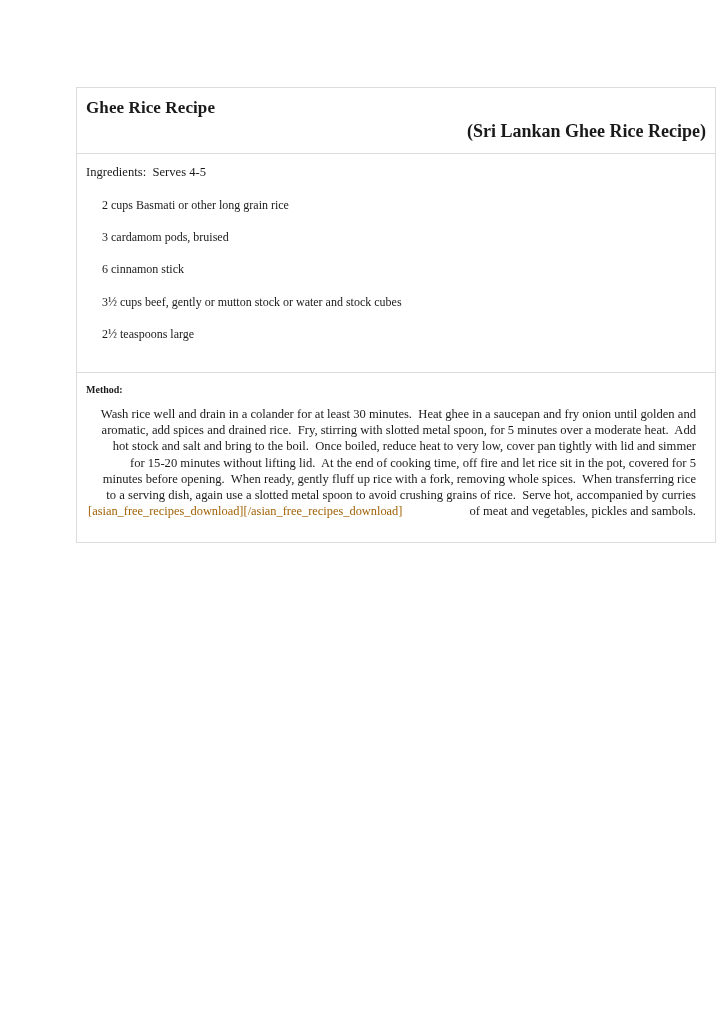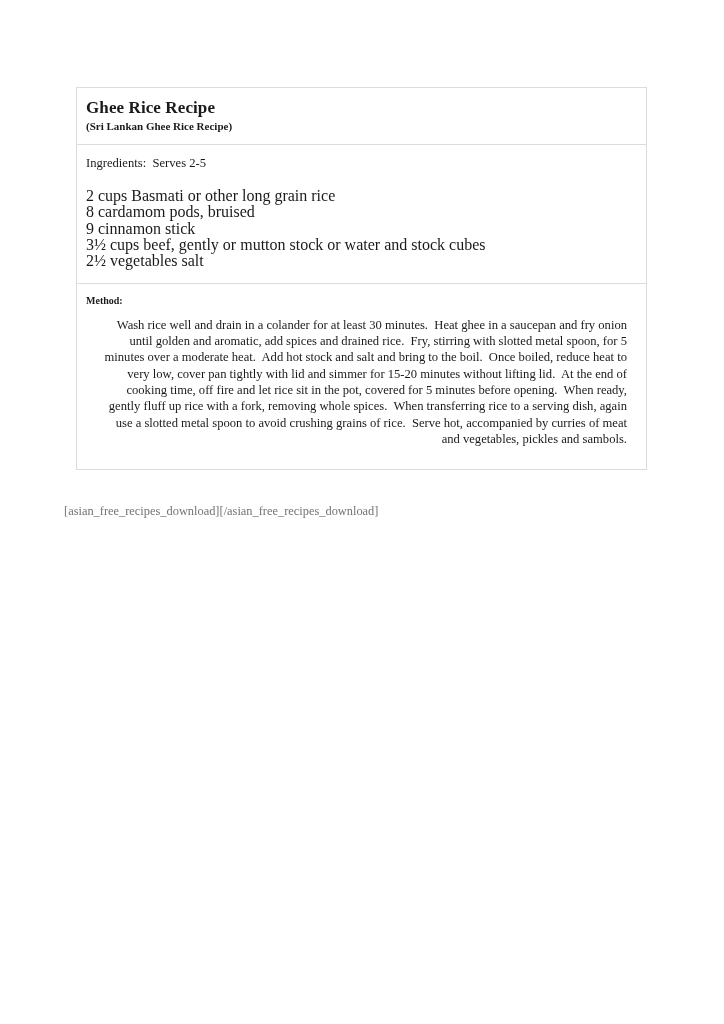--- a/index.html
+++ b/index.html
@@ -22,21 +22,21 @@
     left: 0;
     width: 724px;
     height: 1024px;
     background: #ffffff;
   }
 
   .recipe-card {
     position: absolute;
     left: 76px;
     top: 87px;
-    width: 571px;
+    width: 640px;
     border: 1px solid #dcdcdc;
     background: #ffffff;
     box-sizing: border-box;
   }
 
   .card-section {
     padding: 10px 9px 11px 9px;
   }
 
   .section-divider {
@@ -45,24 +45,25 @@
 
   .recipe-title {
     font-size: 17px;
     font-weight: bold;
     line-height: 1.22;
     margin: 0 0 1px 0;
     letter-spacing: 0.1px;
   }
 
   .recipe-subtitle {
-    font-size: 11px;
+    font-size: 18px;
     font-weight: bold;
     line-height: 1.25;
     margin: 0;
+    text-align: right;
   }
 
   .ingredients-section {
     padding-top: 10px;
     padding-bottom: 13px;
   }
 
   .ingredients-heading {
     font-size: 12.6px;
     line-height: 1.3;
@@ -74,23 +75,23 @@
   .ingredients-heading .serves {
     font-weight: normal;
   }
 
   .ingredient-list {
     list-style: none;
     margin: 0;
     padding: 0;
   }
   .ingredient-list li {
-    font-size: 16px;
+    font-size: 12px;
     line-height: 16.4px;
-    margin: 0;
+    margin: 16px;
     white-space: nowrap;
   }
 
   .method-section {
     padding-top: 10px;
     padding-bottom: 12px;
   }
 
   .method-heading {
     font-size: 10px;
@@ -102,50 +103,50 @@
   .method-body {
     font-size: 12.6px;
     line-height: 16.3px;
     margin: 10px;
     text-align: right;
     white-space: pre-wrap;
   }
 
   .footer-shortcode {
     position: absolute;
-    left: 64px;
+    left: 88px;
     top: 503px;
     font-size: 12.4px;
     line-height: 1.3;
-    color: #737373;
+    color: #a16207;
     white-space: nowrap;
   }
 </style>
 </head>
 <body>
 
 <div class="page">
 
   <div class="recipe-card">
 
     <div class="card-section section-divider">
       <h1 class="recipe-title">Ghee Rice Recipe</h1>
       <div class="recipe-subtitle">(Sri Lankan Ghee Rice Recipe)</div>
     </div>
 
     <div class="card-section ingredients-section section-divider">
       <p class="ingredients-heading">
-        <span class="label">Ingredients:</span><span>&nbsp; </span><span class="serves">Serves 2-5</span>
+        <span class="label">Ingredients:</span><span>&nbsp; </span><span class="serves">Serves 4-5</span>
       </p>
       <ul class="ingredient-list">
         <li>2 cups Basmati or other long grain rice</li>
-        <li>8 cardamom pods, bruised</li>
-        <li>9 cinnamon stick</li>
+        <li>3 cardamom pods, bruised</li>
+        <li>6 cinnamon stick</li>
         <li>3½ cups beef, gently or mutton stock or water and stock cubes</li>
-        <li>2½ vegetables salt</li>
+        <li>2½ teaspoons large</li>
       </ul>
     </div>
 
     <div class="card-section method-section">
       <div class="method-heading">Method:</div>
       <p class="method-body">Wash rice well and drain in a colander for at least 30 minutes.  Heat ghee in a saucepan and fry onion until golden and aromatic, add spices and drained rice.  Fry, stirring with slotted metal spoon, for 5 minutes over a moderate heat.  Add hot stock and salt and bring to the boil.  Once boiled, reduce heat to very low, cover pan tightly with lid and simmer for 15-20 minutes without lifting lid.  At the end of cooking time, off fire and let rice sit in the pot, covered for 5 minutes before opening.  When ready, gently fluff up rice with a fork, removing whole spices.  When transferring rice to a serving dish, again use a slotted metal spoon to avoid crushing grains of rice.  Serve hot, accompanied by curries of meat and vegetables, pickles and sambols.</p>
     </div>
 
   </div>
 

